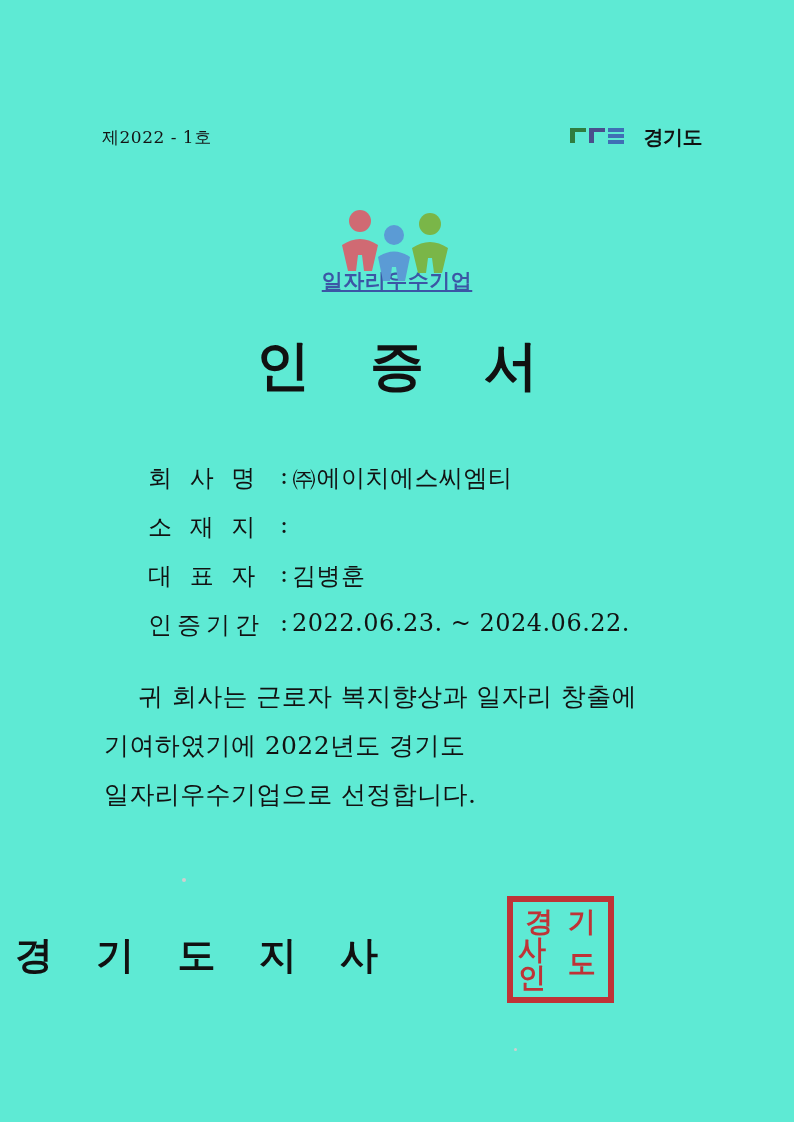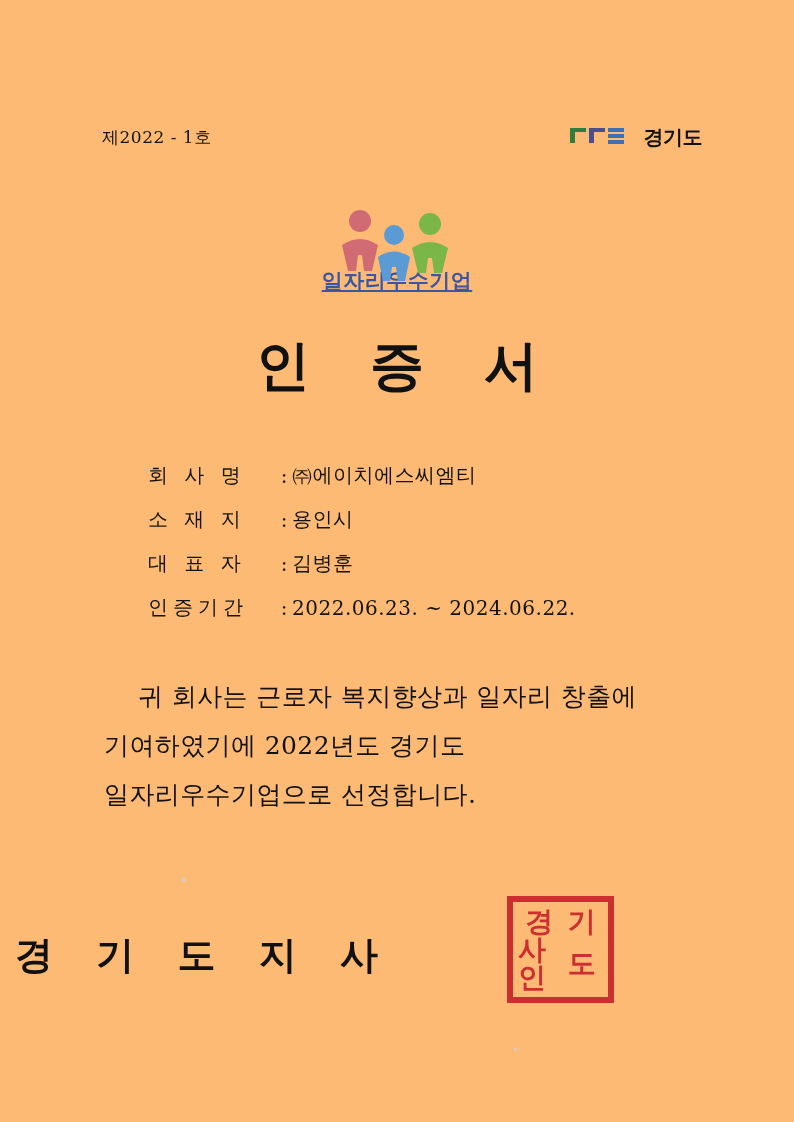--- a/index.html
+++ b/index.html
@@ -12,21 +12,21 @@
     height: 1122px;
     position: relative;
     font-family: "DejaVu Serif", "Liberation Serif", serif;
     color: #1a1a1a;
     overflow: hidden;
   }
 
   .page {
     position: absolute;
     inset: 0;
-    background: #fdba74;
+    background: #5eead4;
   }
 
   
   .doc-number {
     position: absolute;
     left: 102px;
     top: 126px;
     font-size: 17px;
     letter-spacing: 0.5px;
     font-family: "DejaVu Serif", "Liberation Serif", serif;
@@ -96,23 +96,23 @@
 
   
   .fields {
     position: absolute;
     left: 148px;
     top: 462px;
     width: 520px;
   }
   .field-row {
     display: flex;
-    align-items: center;
+    align-items: flex-start;
     margin-bottom: 17px;
-    font-size: 20px;
+    font-size: 24px;
     color: #121212;
   }
   .field-label {
     width: 128px;
     flex: none;
     letter-spacing: 5px;
     white-space: nowrap;
   }
   .field-colon {
     width: 16px;
@@ -225,21 +225,20 @@
 
   <div class="fields">
     <div class="field-row">
       <span class="field-label">회 사 명</span>
       <span class="field-colon">:</span>
       <span class="field-value">㈜에이치에스씨엠티</span>
     </div>
     <div class="field-row">
       <span class="field-label">소 재 지</span>
       <span class="field-colon">:</span>
-      <span class="field-value">용인시</span>
     </div>
     <div class="field-row">
       <span class="field-label">대 표 자</span>
       <span class="field-colon">:</span>
       <span class="field-value">김병훈</span>
     </div>
     <div class="field-row">
       <span class="field-label">인증기간</span>
       <span class="field-colon">:</span>
       <span class="field-value">2022.06.23. ~ 2024.06.22.</span>

